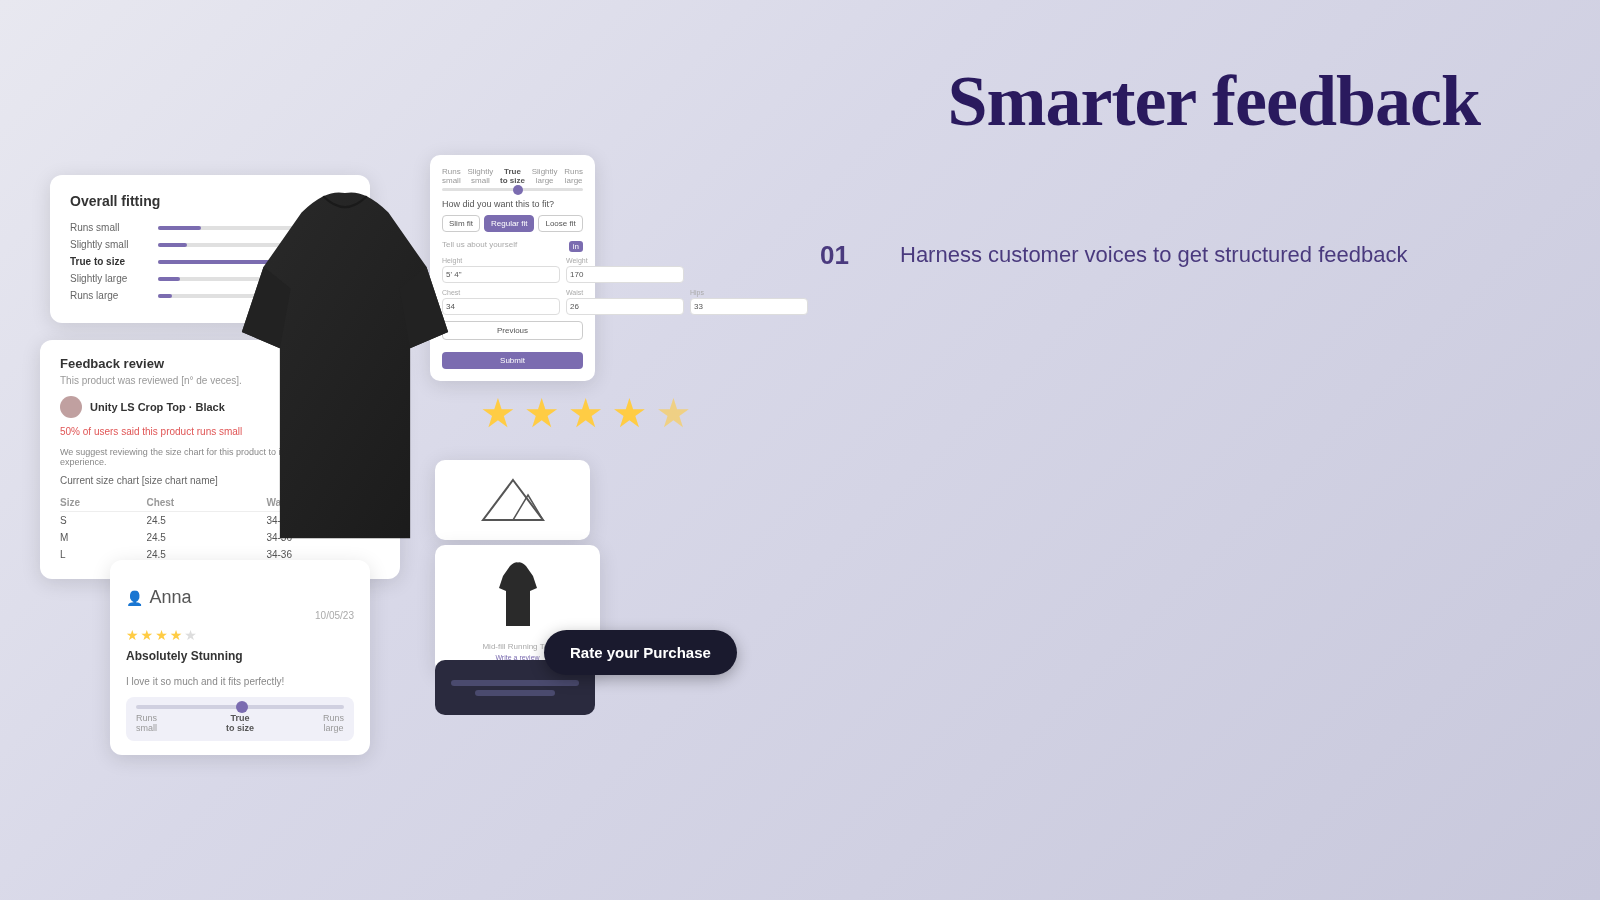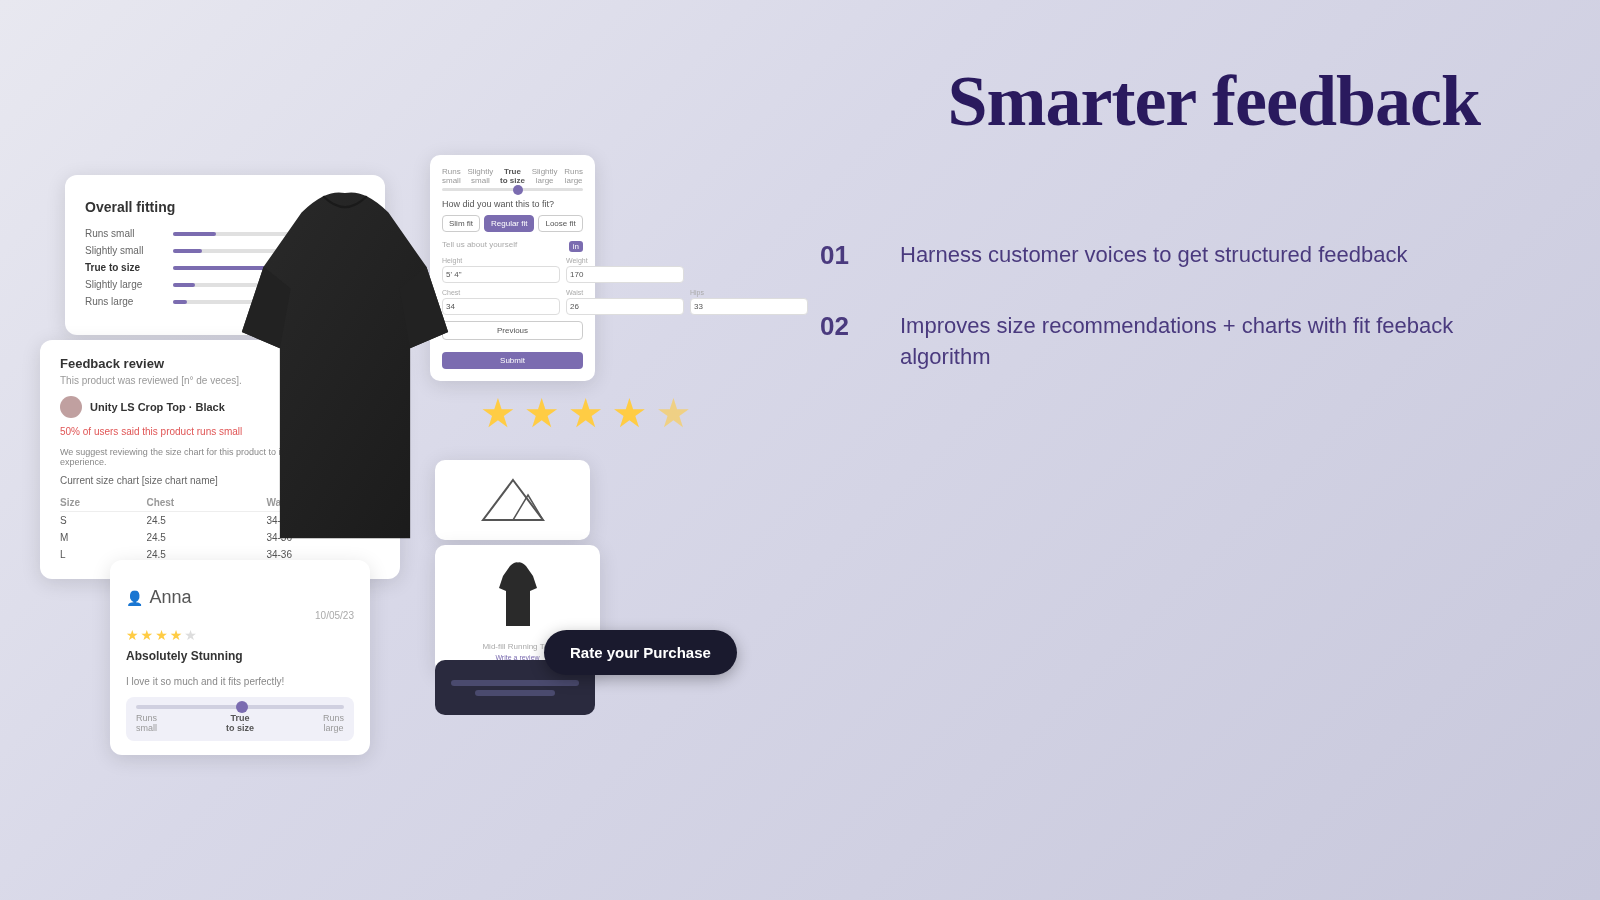--- a/index.html
+++ b/index.html
@@ -51,24 +51,23 @@
 
     
     
     .panel-overall-fitting {
       position: absolute;
       top: 175px;
       left: 50px;
       width: 320px;
       background: white;
       border-radius: 12px;
-      padding: 22px 20px;
+      padding: 16px 20px;
       box-shadow: 0 4px 20px rgba(0,0,0,0.12);
       z-index: 10;
-      margin-left: 15px;
     }
     .panel-header {
       display: flex;
       justify-content: space-between;
       align-items: center;
       margin-bottom: 12px;
     }
     .panel-title {
       font-size: 14px;
       font-weight: 700;
@@ -496,24 +495,20 @@
   </style>
 </head>
 <body>
 
 <h1 class="main-heading">Smarter feedback</h1>
 
 <div class="features">
   <div class="feature-item">
     <span class="feature-number">01</span>
     <span class="feature-text">Harness customer voices to get structured feedback</span>
-  </div>
-  <div class="feature-item">
-    <span class="feature-number">02</span>
-    <span class="feature-text">Improves size recommendations + charts with fit feeback algorithm</span>
   </div>
 </div>
 
 <div class="panel-overall-fitting">
   <div class="panel-header">
     <span class="panel-title">Overall fitting</span>
     <span class="panel-close">✕</span>
   </div>
   <div class="fit-row">
     <span class="fit-label">Runs small</span>

